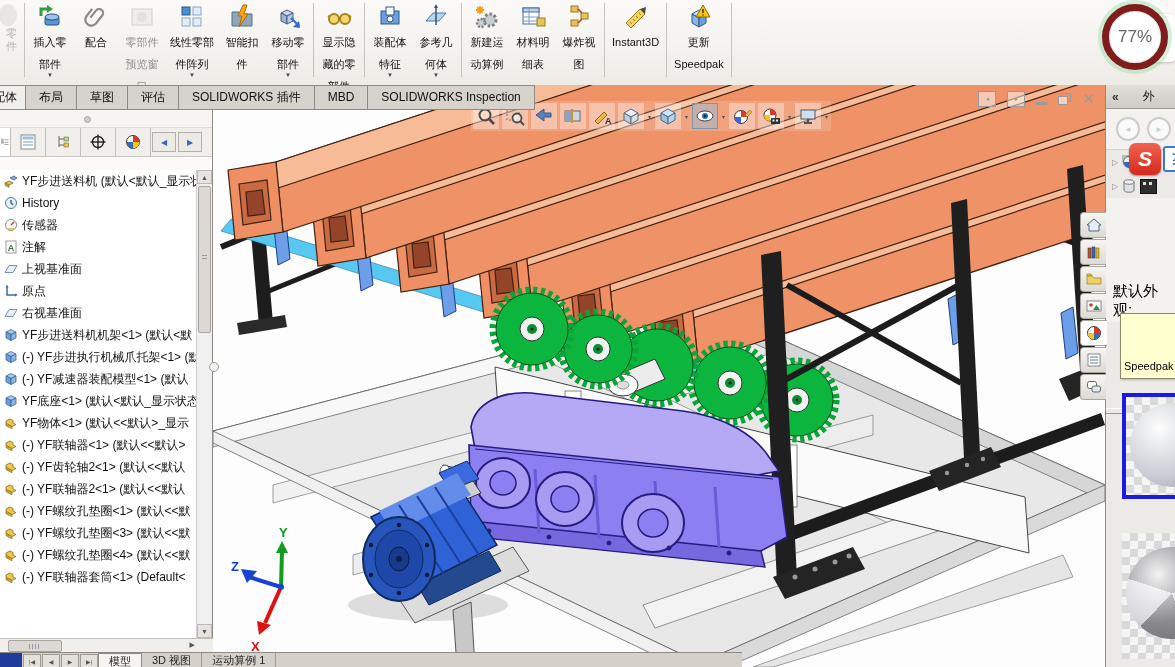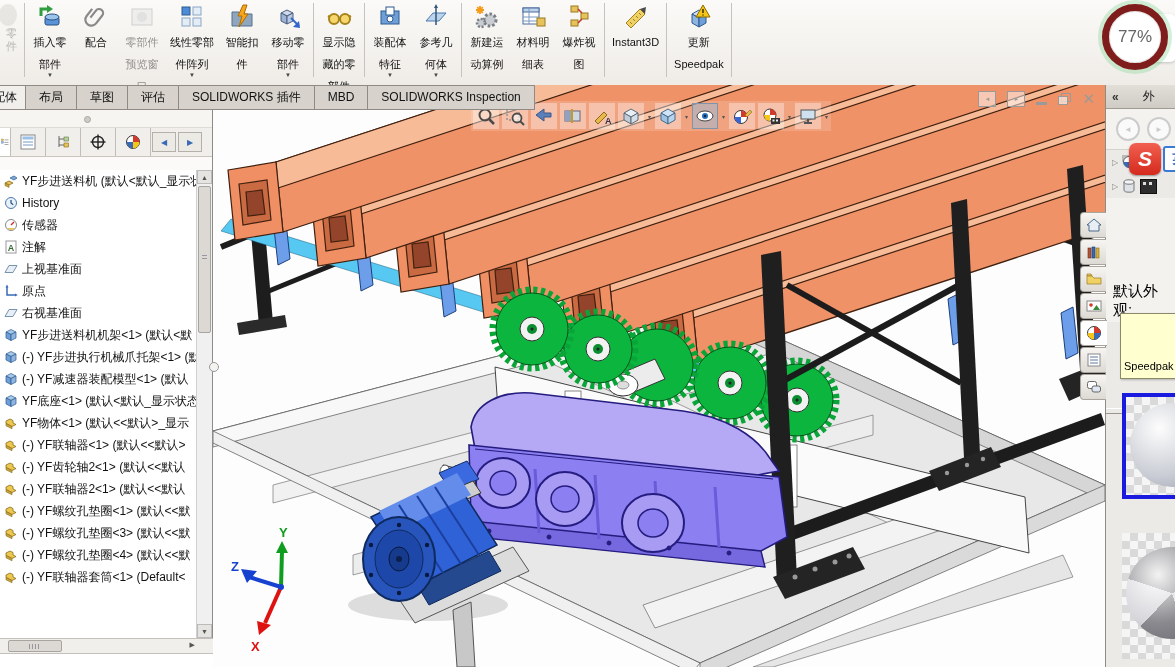--- a/index.html
+++ b/index.html
@@ -953,20 +953,30 @@
     </div>
   </div>
 
   <div id="hscroll">
     <div id="hs-thumb">
         <div id="hs-grip"></div>
       </div>
     <span id="hs-right">▶</span>
   </div>
 
+  <div id="motionbar">
+    <div id="navy"></div>
+    <span class="mnav">|◀</span>
+    <span class="mnav">◀</span>
+    <span class="mnav">▶</span>
+    <span class="mnav">▶|</span>
+    <span class="mtab active">模型</span>
+    <span class="mtab">3D 视图</span>
+    <span class="mtab">运动算例 1</span>
+  </div>
 
   <div id="taskpane">
     <div id="tp-head">
       <span>«</span>
       <span class="ttl">外</span>
     </div>
     <div id="tp-nav">
       <span class="tp-circ">◄</span>
       <span class="tp-circ">►</span>
     </div>

